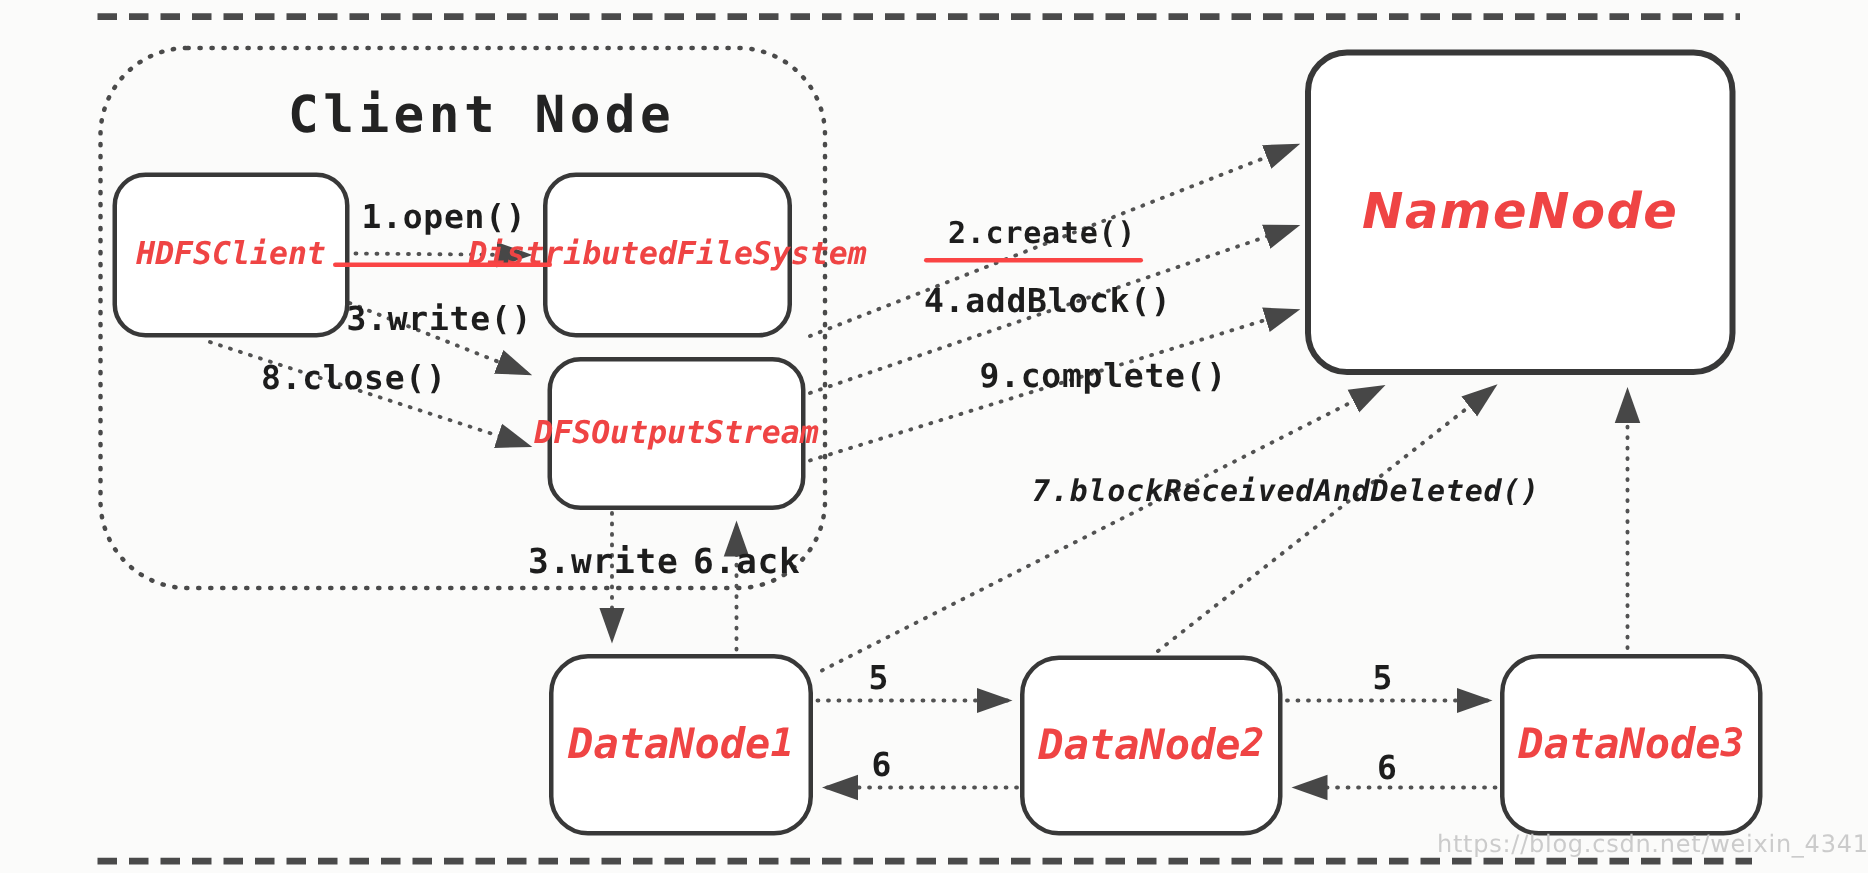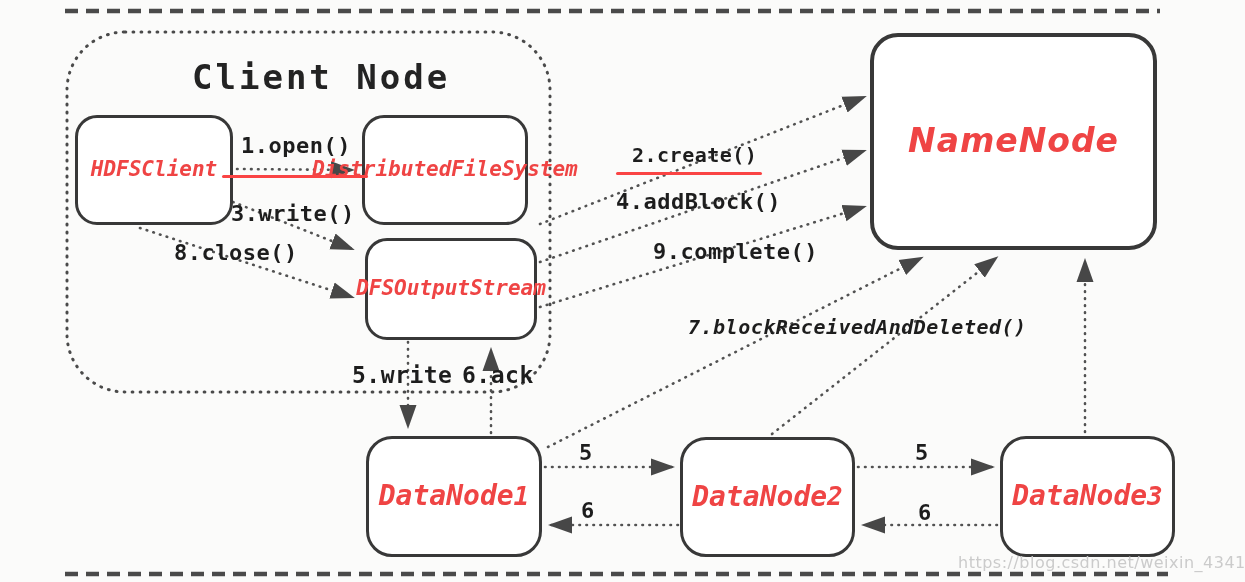--- a/index.html
+++ b/index.html
@@ -116,21 +116,21 @@
     <span class="ln" style="font-size:26px;">3</span>
   </div>
 
   <div class="lbl" style="left:241px;top:133px;font-size:22px;">1.open()</div>
   <div class="lbl" style="left:632px;top:143px;font-size:20px;">2.create()</div>
   <div class="lbl" style="left:231px;top:201px;font-size:22px;">3.write()</div>
   <div class="lbl" style="left:616px;top:189px;font-size:22px;">4.addBlock()</div>
   <div class="lbl" style="left:174px;top:240px;font-size:22px;">8.close()</div>
   <div class="lbl" style="left:613px;top:239px;font-size:22px;margin-left:40px;">9.complete()</div>
   <div class="lbl" style="left:688px;top:315px;font-size:20px;font-style:italic;">7.blockReceivedAndDeleted()</div>
-  <div class="lbl" style="left:352px;top:362px;font-size:23px;">5.write</div>
+  <div class="lbl" style="left:352px;top:362px;font-size:23px;">3.write</div>
   <div class="lbl" style="left:462px;top:362px;font-size:23px;">6.ack</div>
 
   <div class="lbl" style="left:579px;top:440px;font-size:22px;">5</div>
   <div class="lbl" style="left:581px;top:498px;font-size:22px;">6</div>
   <div class="lbl" style="left:915px;top:440px;font-size:22px;">5</div>
   <div class="lbl" style="left:918px;top:500px;font-size:22px;">6</div>
 
   <div class="redline" style="left: 222px; top: 175px; width: 146px; background: rgb(250, 68, 68);"></div>
   <div class="redline" style="left: 616px; top: 172px; width: 146px; background: rgb(250, 68, 68);"></div>
 

